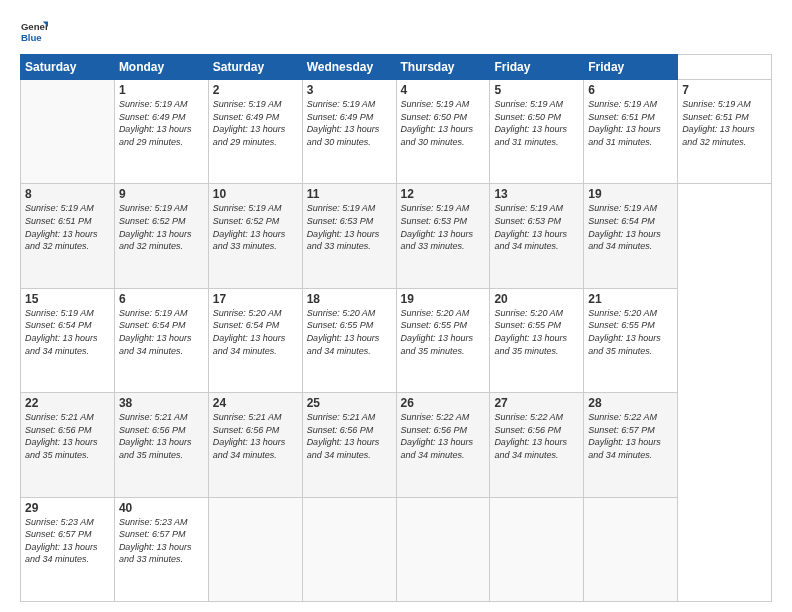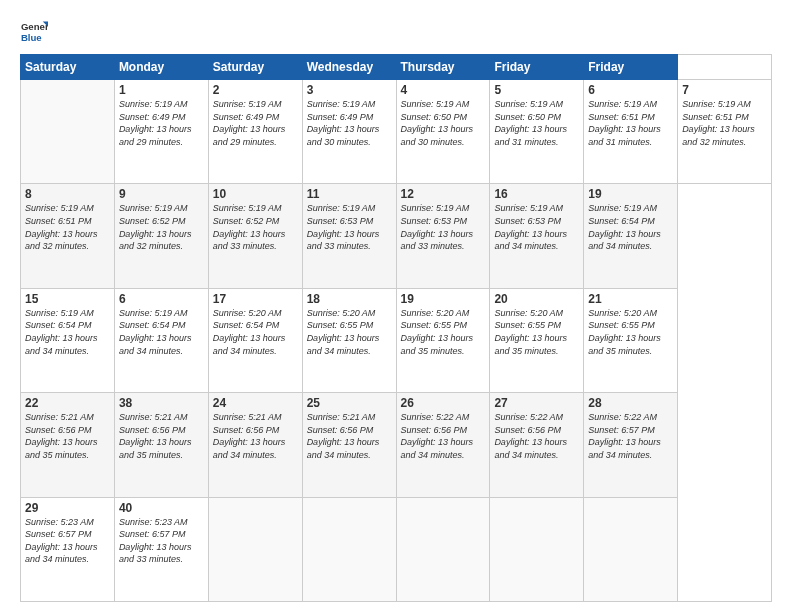--- a/index.html
+++ b/index.html
@@ -168,21 +168,21 @@
           </td>
           <td>
             <span class="day-num">11</span>
             <div class="day-info">Sunrise: 5:19 AM<br>Sunset: 6:53 PM<br>Daylight: 13 hours and 33 minutes.</div>
           </td>
           <td>
             <span class="day-num">12</span>
             <div class="day-info">Sunrise: 5:19 AM<br>Sunset: 6:53 PM<br>Daylight: 13 hours and 33 minutes.</div>
           </td>
           <td>
-            <span class="day-num">16</span>
+            <span class="day-num">13</span>
             <div class="day-info">Sunrise: 5:19 AM<br>Sunset: 6:53 PM<br>Daylight: 13 hours and 34 minutes.</div>
           </td>
           <td>
             <span class="day-num">19</span>
             <div class="day-info">Sunrise: 5:19 AM<br>Sunset: 6:54 PM<br>Daylight: 13 hours and 34 minutes.</div>
           </td>
         </tr>
         <tr>
           <td>
             <span class="day-num">15</span>

